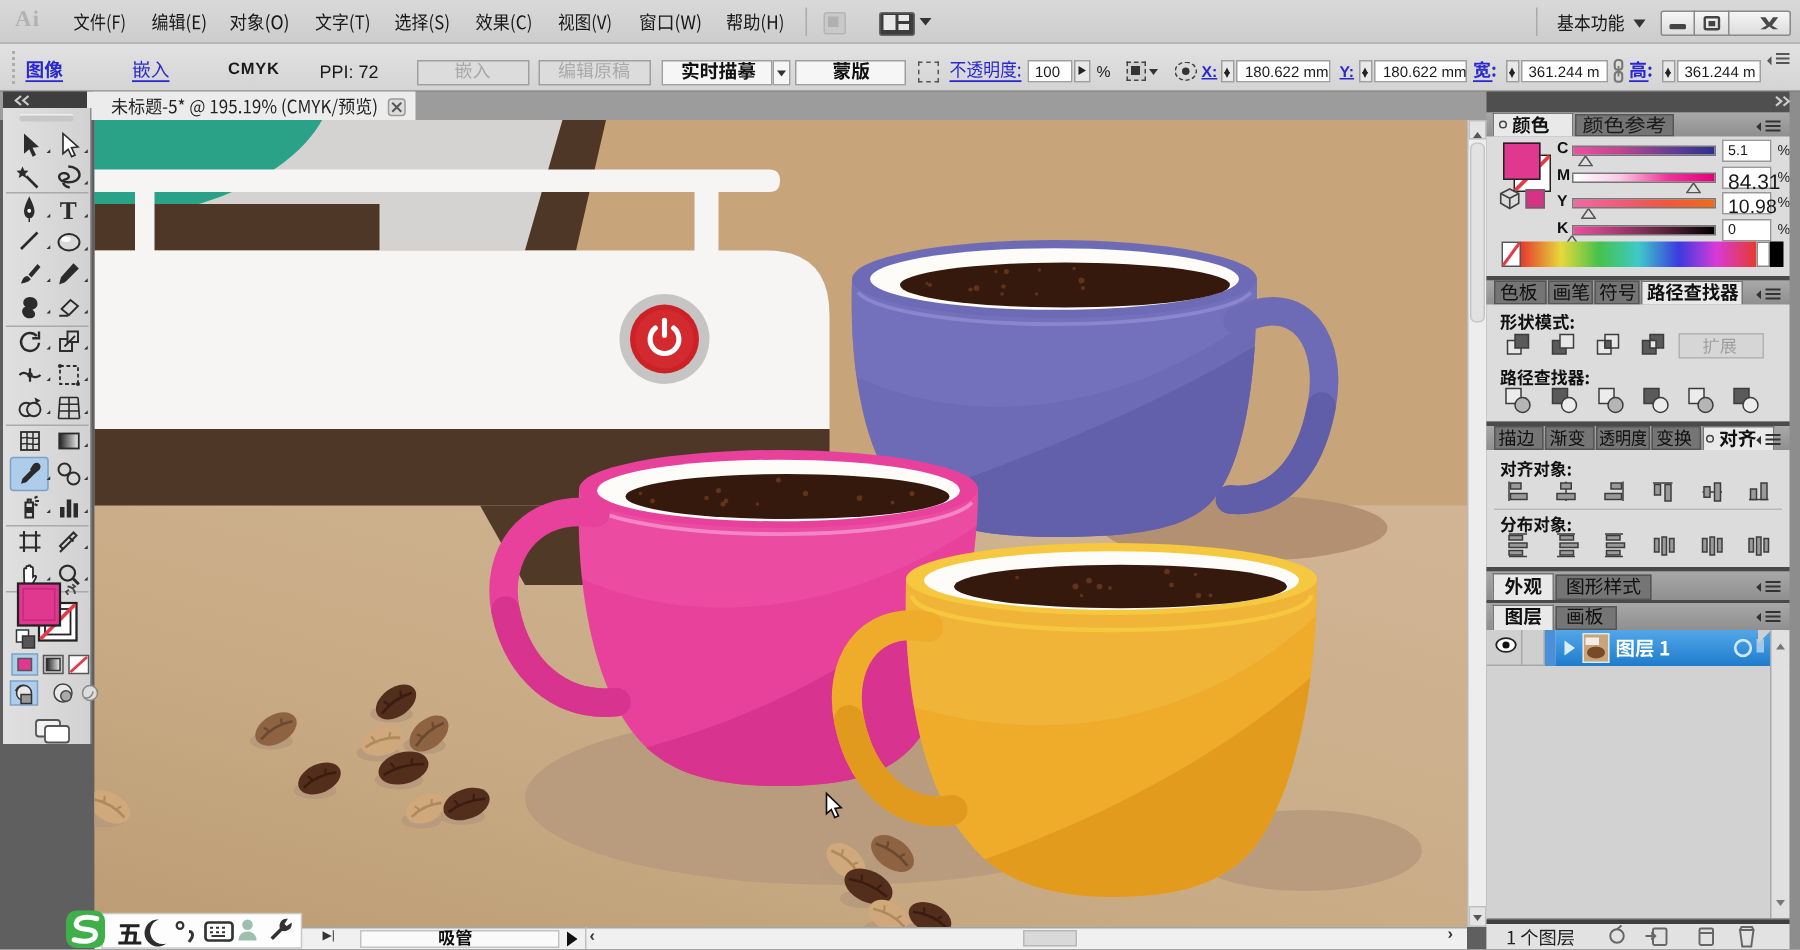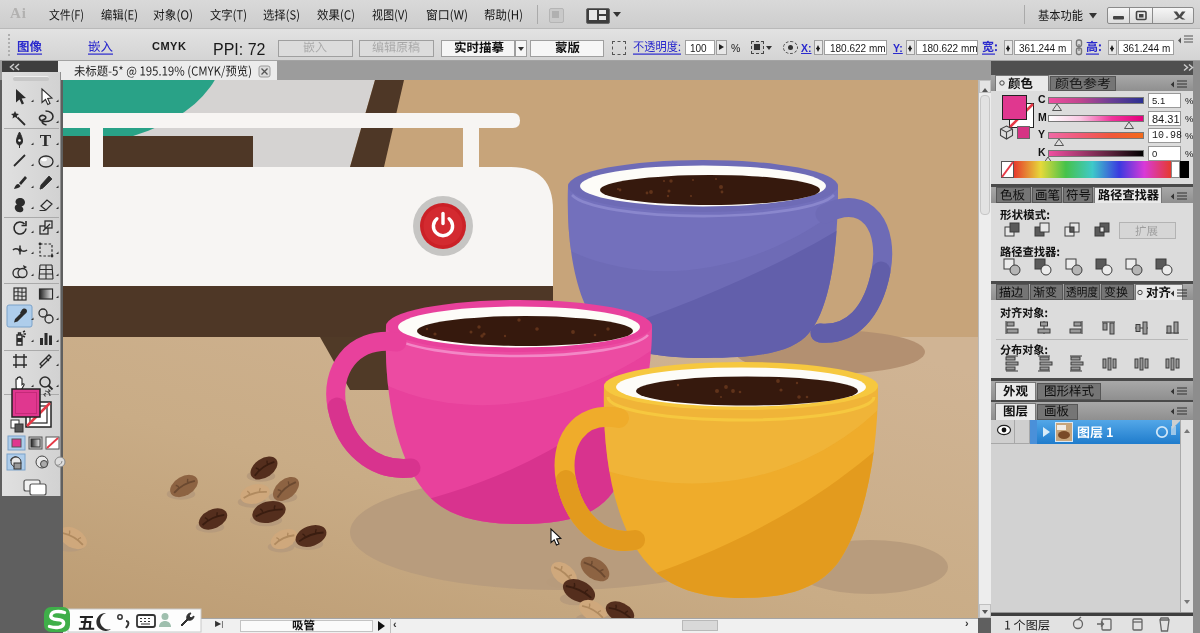--- a/index.html
+++ b/index.html
@@ -24,21 +24,21 @@
 <div class="abs" style="left:2px;top:72px;width:59px;height:424px;background:linear-gradient(90deg,#e0e0e0,#d2d2d2);border-right:1px solid #8f8f8f;box-sizing:border-box;"></div>
 <div class="abs" style="left:13px;top:76px;width:36px;height:4px;background:#c7c7c7;border-radius:2px;border-top:1px solid #efefef;"></div>
 
 <div class="abs" style="left:278px;top:40px;width:75px;height:17px;border:1px solid #9f9f9f;box-sizing:border-box;background:#dcdcdc;"></div>
 <div class="abs" style="left:359px;top:40px;width:75px;height:17px;border:1px solid #9f9f9f;box-sizing:border-box;background:#dcdcdc;"></div>
 <div class="abs" style="left:441px;top:40px;width:74px;height:17px;border:1px solid #9f9f9f;box-sizing:border-box;background:#f6f6f6;"></div>
 <div class="abs" style="left:515px;top:40px;width:12px;height:17px;border:1px solid #9f9f9f;box-sizing:border-box;background:#f6f6f6;"></div>
 <div class="abs" style="left:518px;top:47px;width:0;height:0;border:3px solid transparent;border-top:4px solid #333;"></div>
 <div class="abs" style="left:530px;top:40px;width:74px;height:17px;border:1px solid #9f9f9f;box-sizing:border-box;background:#f6f6f6;"></div>
 <div class="txt" style="left:152px;top:40px;font-size:11px;color:#1a1a1a;font-weight:bold;letter-spacing:.5px;">CMYK</div>
-<div class="txt" style="left:213px;top:41px;font-size:16px;color:#1a1a1a;">PPI: 72</div>
+<div class="txt" style="left:213px;top:41px;font-size:12px;color:#1a1a1a;">PPI: 72</div>
 <div class="abs" style="left:685px;top:40px;width:30px;height:15px;border:1px solid #9f9f9f;box-sizing:border-box;background:#fff;"></div>
 <div class="txt" style="left:690px;top:43px;font-size:10px;color:#1a1a1a;">100</div>
 <div class="abs" style="left:716px;top:40px;width:11px;height:15px;border:1px solid #9f9f9f;box-sizing:border-box;background:#e8e8e8;"></div>
 <div class="abs" style="left:719px;top:44px;width:0;height:0;border:3.5px solid transparent;border-left:5px solid #222;"></div>
 <div class="txt" style="left:731px;top:42px;font-size:10.5px;color:#1a1a1a;">%</div>
 <div class="abs" style="left:612px;top:41px;width:14px;height:14px;border:1px dashed #555;box-sizing:border-box;"></div>
 <div class="abs" style="left:751px;top:41px;width:13px;height:13px;border:1px dashed #444;box-sizing:border-box;background:#d0d0d0;"></div>
 <div class="abs" style="left:754px;top:44px;width:6px;height:6px;background:#333;"></div>
 <div class="abs" style="left:766px;top:46px;width:0;height:0;border:3px solid transparent;border-top:4px solid #333;"></div>
 <div class="abs" style="left:783px;top:41px;width:15px;height:13px;border:1px dashed #444;border-radius:50%;box-sizing:border-box;"></div>
@@ -124,29 +124,29 @@
     </svg>
 <div class="abs" style="left:1148px;top:93px;width:33px;height:15px;background:#fff;border:1px solid #999;box-sizing:border-box;"></div>
 <div class="txt" style="left:1152px;top:95px;font-size:9.5px;color:#1a1a1a;">5.1</div>
 <div class="txt" style="left:1185px;top:95px;font-size:9.5px;color:#1a1a1a;">%</div>
 <div class="txt" style="left:1038px;top:110.5px;font-size:10.5px;color:#111;font-weight:bold;">M</div>
 <div class="abs" style="left:1048px;top:114.5px;width:96px;height:7px;background:linear-gradient(90deg,#ffffff,#f9c8e3,#ef359b,#e5007d);border:1px solid #777;box-sizing:border-box;"></div>
 <svg class="abs" style="left:1123.9376px;top:121.5px;" width="10" height="7">
       <path d="M5 0 L9.5 6.5 L0.5 6.5 Z" fill="#e0e0e0" stroke="#555" stroke-width="1"></path>
     </svg>
 <div class="abs" style="left:1148px;top:110.5px;width:33px;height:15px;background:#fff;border:1px solid #999;box-sizing:border-box;"></div>
-<div class="txt" style="left:1152px;top:112.5px;font-size:11px;color:#1a1a1a;text-align:center;">84.31</div>
+<div class="txt" style="left:1152px;top:112.5px;font-size:14px;color:#1a1a1a;text-align:center;">84.31</div>
 <div class="txt" style="left:1185px;top:112.5px;font-size:9.5px;color:#1a1a1a;">%</div>
 <div class="txt" style="left:1038px;top:128px;font-size:10.5px;color:#111;font-weight:bold;">Y</div>
 <div class="abs" style="left:1048px;top:132px;width:96px;height:7px;background:linear-gradient(90deg,#ef6aa5,#f05a77,#f1573a,#f26a1b);border:1px solid #777;box-sizing:border-box;"></div>
 <svg class="abs" style="left:1053.5408px;top:139px;" width="10" height="7">
       <path d="M5 0 L9.5 6.5 L0.5 6.5 Z" fill="#e0e0e0" stroke="#555" stroke-width="1"></path>
     </svg>
 <div class="abs" style="left:1148px;top:128px;width:33px;height:15px;background:#fff;border:1px solid #999;box-sizing:border-box;"></div>
-<div class="txt" style="left:1152px;top:130px;font-size:10px;color:#1a1a1a;font-family:Liberation Mono, monospace;">10.98</div>
+<div class="txt" style="left:1152px;top:130px;font-size:13px;color:#1a1a1a;">10.98</div>
 <div class="txt" style="left:1185px;top:130px;font-size:9.5px;color:#1a1a1a;">%</div>
 <div class="txt" style="left:1038px;top:145.5px;font-size:10.5px;color:#111;font-weight:bold;">K</div>
 <div class="abs" style="left:1048px;top:149.5px;width:96px;height:7px;background:linear-gradient(90deg,#ee4fa0,#a63a70,#57223a,#000000);border:1px solid #777;box-sizing:border-box;"></div>
 <svg class="abs" style="left:1043.0px;top:156.5px;" width="10" height="7">
       <path d="M5 0 L9.5 6.5 L0.5 6.5 Z" fill="#e0e0e0" stroke="#555" stroke-width="1"></path>
     </svg>
 <div class="abs" style="left:1148px;top:145.5px;width:33px;height:15px;background:#fff;border:1px solid #999;box-sizing:border-box;"></div>
 <div class="txt" style="left:1152px;top:147.5px;font-size:9.5px;color:#1a1a1a;">0</div>
 <div class="txt" style="left:1185px;top:147.5px;font-size:9.5px;color:#1a1a1a;">%</div>
 <div class="abs" style="left:1001px;top:161px;width:13px;height:17px;background:#fff;border:1px solid #555;box-sizing:border-box;"></div>

